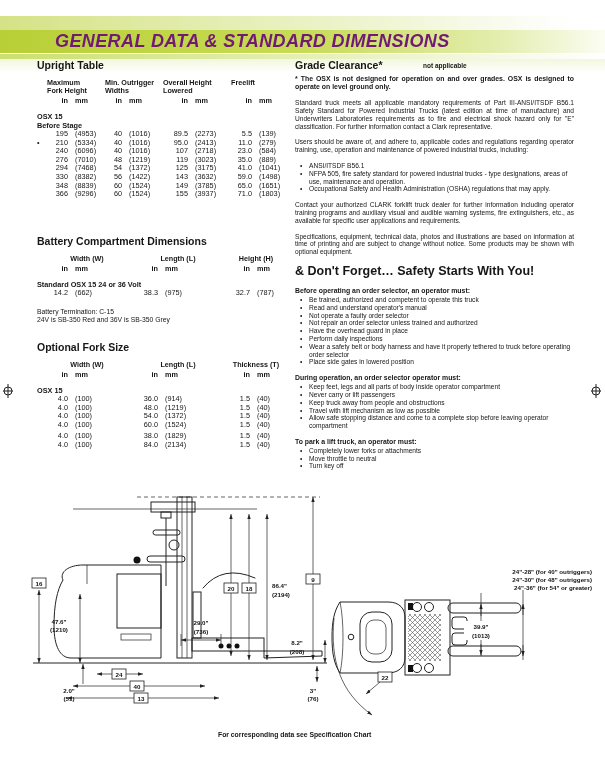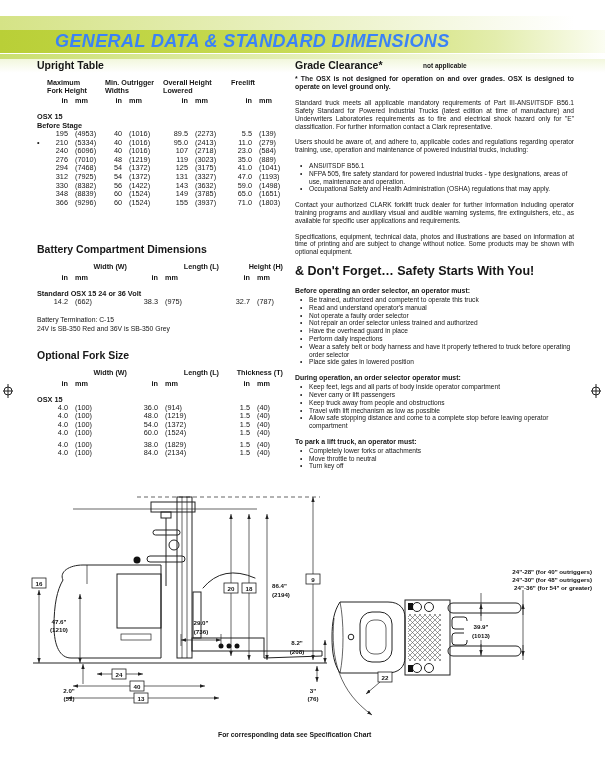--- a/index.html
+++ b/index.html
@@ -4,39 +4,39 @@
 <style>
   html,body{margin:0;padding:0;background:#888;}
   .page{position:relative;width:605px;height:775px;background:#ffffff;overflow:hidden;
         font-family:"Liberation Sans",sans-serif;color:#161616;}
   
   .band-pre{position:absolute;top:16px;left:0;width:605px;height:14px;
     background:linear-gradient(to right,#d5e386,#eef4cf 60%,#ffffff 95%);}
   .band-main{position:absolute;top:30px;left:0;width:605px;height:23px;
     background:linear-gradient(to right,#b9cf37,#c8db55 50%,#e3edad 82%,#fbfdf2);}
   .band-title{position:absolute;top:31px;left:55px;font-size:18px;font-weight:bold;
-    font-style:italic;color:#3b82f6;letter-spacing:.4px;white-space:nowrap;}
+    font-style:italic;color:#701a75;letter-spacing:.4px;white-space:nowrap;}
   .band-thin{position:absolute;top:54px;left:0;width:605px;height:5px;
     background:linear-gradient(to right,#cadf6f,#eff5d3 70%,#ffffff);}
   .section-row{position:absolute;top:59px;left:0;width:605px;height:16px;
     background:linear-gradient(to bottom,#f2f7dd,#ffffff 85%);}
   .sec-title{position:absolute;font-size:10.5px;font-weight:bold;white-space:nowrap;}
   .na{position:absolute;left:423px;top:62px;font-size:6.5px;font-weight:bold;}
   
   .leftcol{position:absolute;left:37px;top:79px;width:250px;}
   table{border-collapse:collapse;table-layout:fixed;}
   td,th{padding:0;font-size:7.3px;line-height:8.6px;font-weight:normal;vertical-align:top;white-space:nowrap;}
   th{font-weight:bold;}
   .tin{text-align:right;padding-right:3px;}
   .tmm{text-align:left;padding-left:4px;}
   .grp th{text-align:left;font-size:7.2px;line-height:8.2px;}
   .units td{font-weight:bold;padding-top:2px;padding-bottom:6px;}
   .modelrow{font-size:7.3px;font-weight:bold;line-height:9px;}
   .block-title{font-size:10.5px;font-weight:bold;margin:0 0 8px 0;}
-  .bat-head th{text-align:right;padding-left:10px;font-size:7.2px;}
+  .bat-head th{text-align:center;padding-left:10px;font-size:7.2px;}
   .note{font-size:6.8px;line-height:8.6px;margin-top:10px;}
   .gap-forks tbody tr:nth-child(5) td{padding-top:3px;}
   
   .rightcol{position:absolute;left:295px;top:75px;width:279px;}
   .note-bold{font-size:6.9px;font-weight:bold;line-height:8.1px;margin:0 0 8px 0;text-align:justify;}
   .p{font-size:6.6px;line-height:7.8px;margin:0 0 8px 0;text-align:justify;}
   .bullets{margin:0 0 8px 0;}
   .bullet{display:flex;font-size:6.6px;line-height:7.8px;padding-left:5px;}
   .bullet .bd{width:9px;flex:none;}
   .bullet .bt{flex:1;}
@@ -160,31 +160,20 @@
           <tr>
           <td></td>
           <td class="tin">294</td>
           <td class="tmm">(7468)</td>
           <td class="tin">54</td>
           <td class="tmm">(1372)</td>
           <td class="tin">125</td>
           <td class="tmm">(3175)</td>
           <td class="tin">41.0</td>
           <td class="tmm">(1041)</td>
-        </tr>
-          <tr>
-          <td></td>
-          <td class="tin">312</td>
-          <td class="tmm">(7925)</td>
-          <td class="tin">54</td>
-          <td class="tmm">(1372)</td>
-          <td class="tin">131</td>
-          <td class="tmm">(3327)</td>
-          <td class="tin">47.0</td>
-          <td class="tmm">(1193)</td>
         </tr>
           <tr>
           <td></td>
           <td class="tin">330</td>
           <td class="tmm">(8382)</td>
           <td class="tin">56</td>
           <td class="tmm">(1422)</td>
           <td class="tin">143</td>
           <td class="tmm">(3632)</td>
           <td class="tin">59.0</td>

